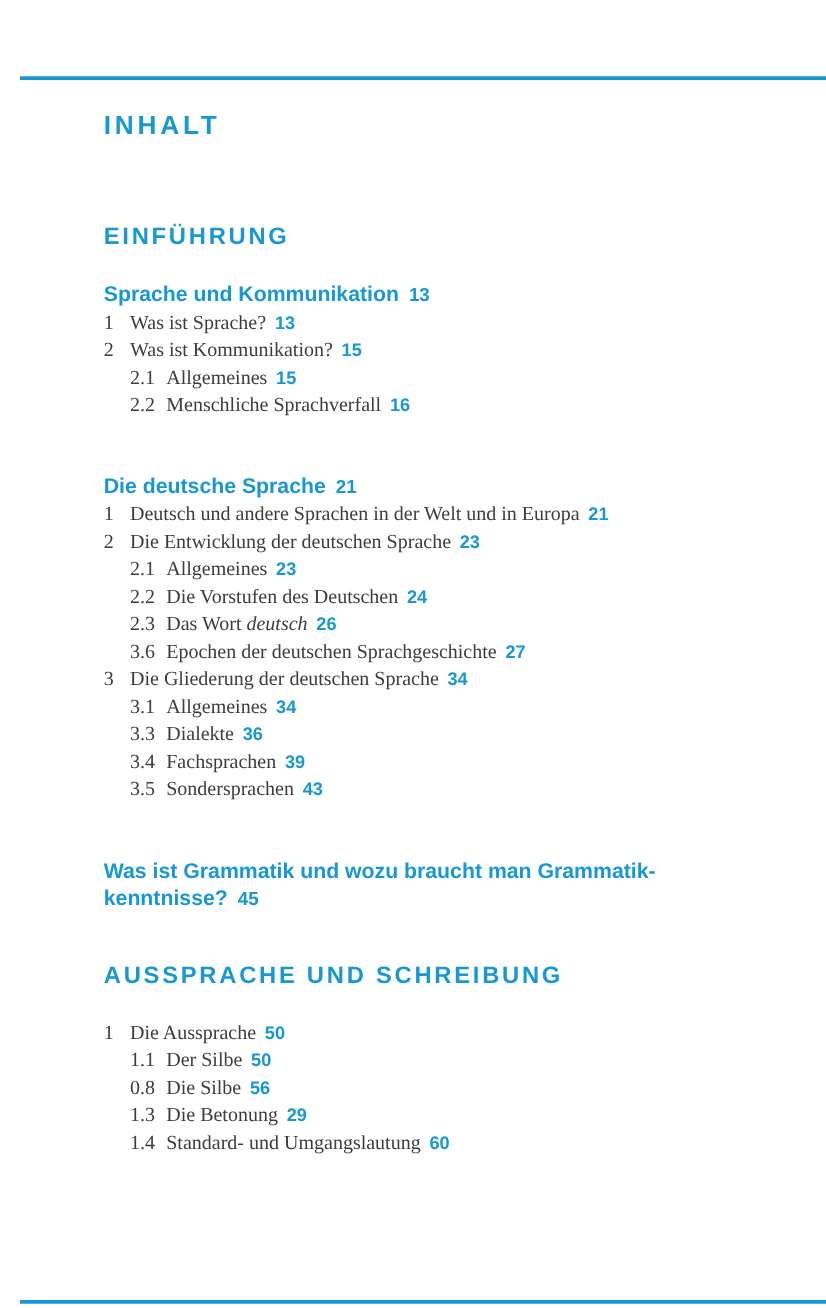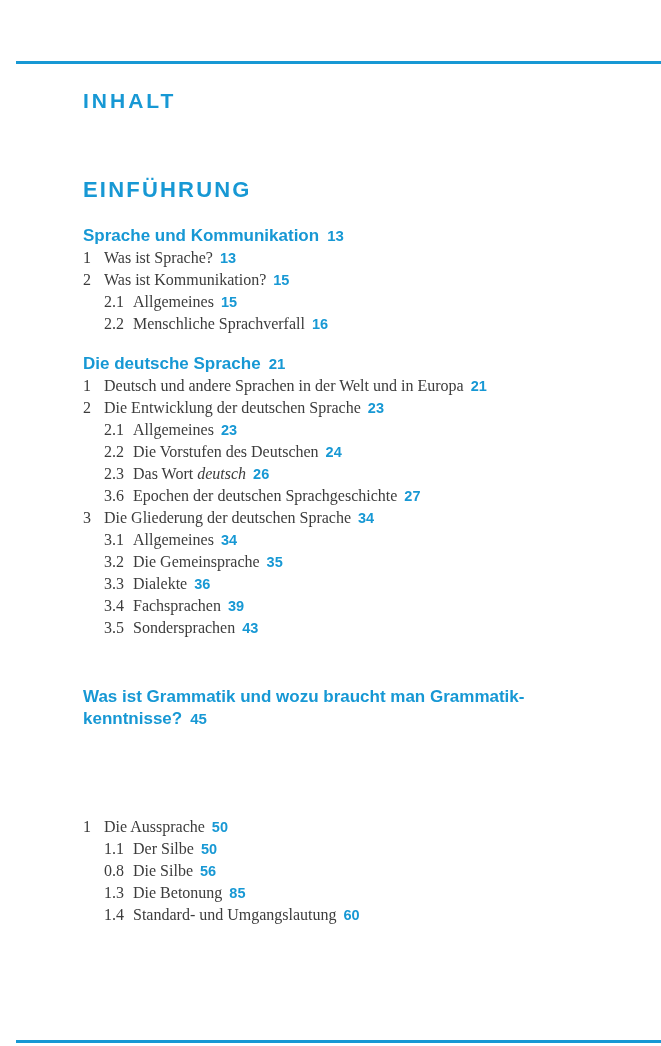--- a/index.html
+++ b/index.html
@@ -37,34 +37,34 @@
     line-height:22px;
     letter-spacing:3px;
     color:var(--accent);
   }
   .section-heading{
     position:absolute;
     left:67px;
     margin:0;
     font-family:"Liberation Sans",sans-serif;
     font-weight:bold;
-    font-size:22px;
+    font-size:19px;
     line-height:19px;
     letter-spacing:2.2px;
     color:var(--accent);
   }
   #section-heading-0{top:180px;}
   #section-heading-1{top:771px;}
   .group{
     position:absolute;
     left:67px;
     right:30px;
   }
   .g1{top:225px;}
-  .g2{top:353px;}
+  .g2{top:378px;}
   .g3{top:686px;}
   .g4{top:816px;}
   .group-title{
     font-family:"Liberation Sans",sans-serif;
     font-weight:bold;
     font-size:17px;
     line-height:22px;
     color:var(--accent);
   }
   .row{
@@ -112,32 +112,32 @@
   <div class="group g2">
       <div class="group-title">Die deutsche Sprache<span class="pg title-pg">21</span></div>
       <div class="row lvl1"><span class="num">1</span><span class="txt">Deutsch und andere Sprachen in der Welt und in Europa</span><span class="pg">21</span></div>
       <div class="row lvl1"><span class="num">2</span><span class="txt">Die Entwicklung der deutschen Sprache</span><span class="pg">23</span></div>
       <div class="row lvl2"><span class="num">2.1</span><span class="txt">Allgemeines</span><span class="pg">23</span></div>
       <div class="row lvl2"><span class="num">2.2</span><span class="txt">Die Vorstufen des Deutschen</span><span class="pg">24</span></div>
       <div class="row lvl2"><span class="num">2.3</span><span class="txt">Das Wort <i>deutsch</i></span><span class="pg">26</span></div>
       <div class="row lvl2"><span class="num">3.6</span><span class="txt">Epochen der deutschen Sprachgeschichte</span><span class="pg">27</span></div>
       <div class="row lvl1"><span class="num">3</span><span class="txt">Die Gliederung der deutschen Sprache</span><span class="pg">34</span></div>
       <div class="row lvl2"><span class="num">3.1</span><span class="txt">Allgemeines</span><span class="pg">34</span></div>
-      <div class="row lvl2"><span class="num">3.2</span><span class="txt">Die Gemeinsprache</span><span class="pg">35</span></div>
       <div class="row lvl2"><span class="num">3.3</span><span class="txt">Dialekte</span><span class="pg">36</span></div>
       <div class="row lvl2"><span class="num">3.4</span><span class="txt">Fachsprachen</span><span class="pg">39</span></div>
       <div class="row lvl2"><span class="num">3.5</span><span class="txt">Sondersprachen</span><span class="pg">43</span></div>
     </div>
   <div class="group g3">
       <div class="group-title">Was ist Grammatik und wozu braucht man Grammatik-<br>kenntnisse?<span class="pg title-pg">45</span></div>
     </div>
 
+  <h2 class="section-heading" id="section-heading-1">AUSSPRACHE UND SCHREIBUNG</h2>
 
   <div class="group g4">
       <div class="row lvl1"><span class="num">1</span><span class="txt">Die Aussprache</span><span class="pg">50</span></div>
       <div class="row lvl2"><span class="num">1.1</span><span class="txt">Der Silbe</span><span class="pg">50</span></div>
       <div class="row lvl2"><span class="num">0.8</span><span class="txt">Die Silbe</span><span class="pg">56</span></div>
-      <div class="row lvl2"><span class="num">1.3</span><span class="txt">Die Betonung</span><span class="pg">85</span></div>
+      <div class="row lvl2"><span class="num">1.3</span><span class="txt">Die Betonung</span><span class="pg">29</span></div>
       <div class="row lvl2"><span class="num">1.4</span><span class="txt">Standard- und Umgangslautung</span><span class="pg">60</span></div>
     </div>
 
   <div class="rule rule-bottom"></div>
 </div>
 
 </body></html>

